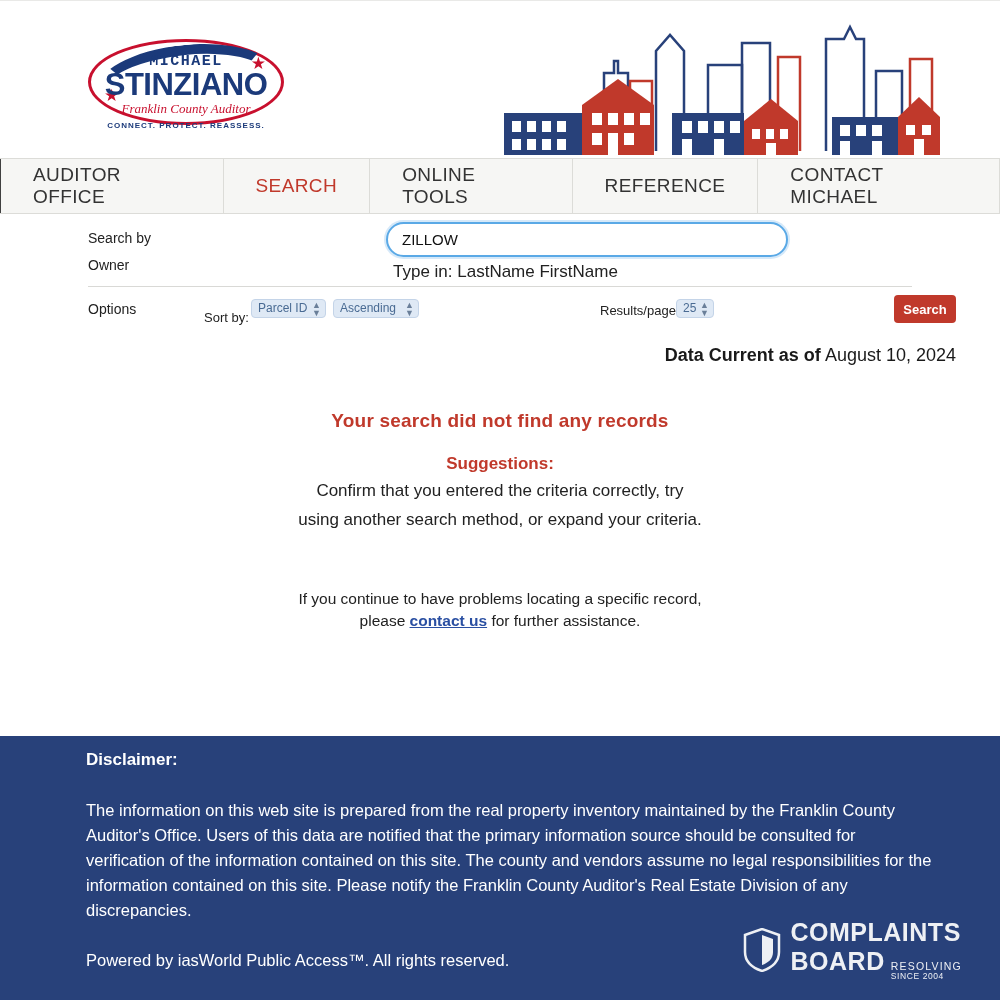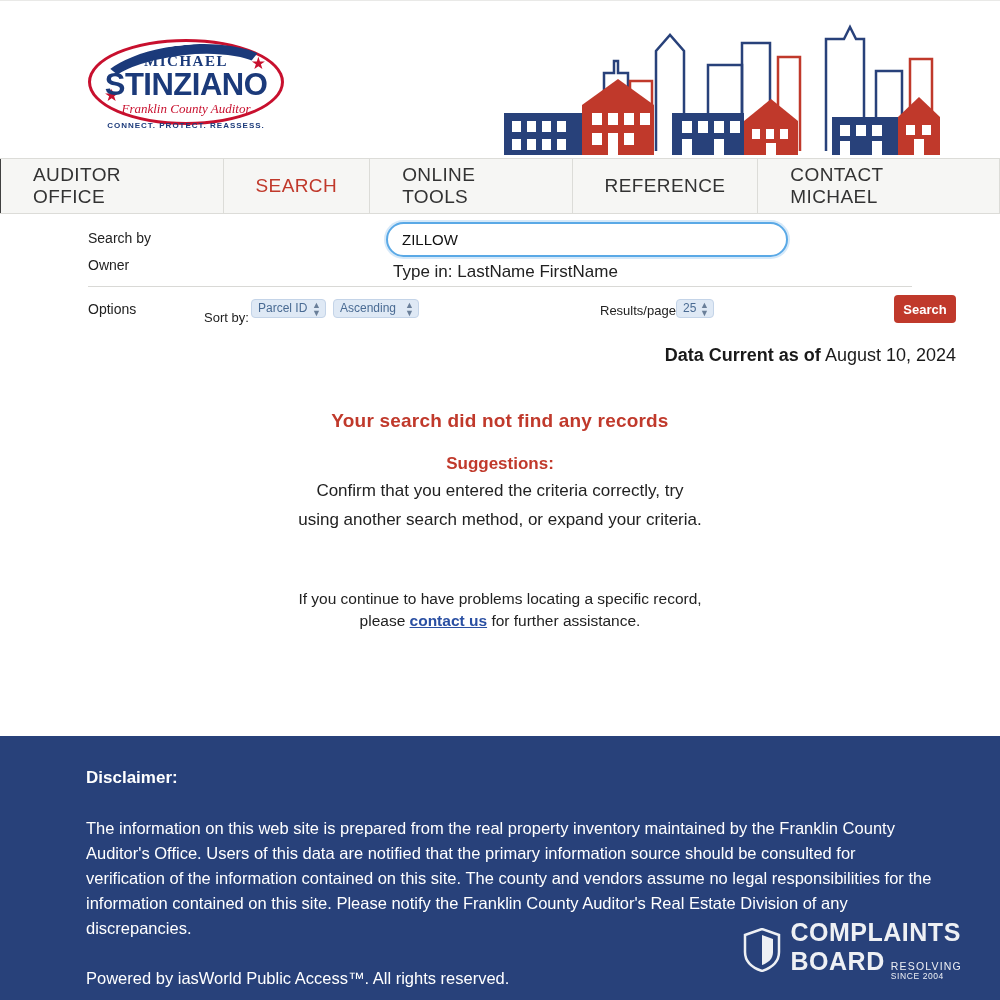--- a/index.html
+++ b/index.html
@@ -43,21 +43,21 @@
     border-top-color: #1b3a7a;
     transform: rotate(-6deg);
   }
   .logo-michael {
     position: absolute;
     top: 22px; left: 0; width: 196px;
     text-align: center;
     font-size: 15px; font-weight: bold;
     letter-spacing: 1.5px;
     color: #1b3a7a;
-    font-family: Liberation Serif, serif;
+    font-family: Liberation Mono, monospace;
   }
   .logo-stinziano {
     position: absolute;
     top: 36px; left: 0; width: 196px;
     text-align: center;
     font-size: 31px; font-weight: bold;
     letter-spacing: -0.5px;
     color: #1b3a7a;
     font-family: "Liberation Sans", sans-serif;
   }
@@ -262,21 +262,21 @@
   }
 
   
   .footer {
     position: absolute;
     left: 0; bottom: 0;
     width: 1000px;
     height: 264px;
     background: #28417a;
     color: #ffffff;
-    padding: 32px 66px 0 86px;
+    padding: 14px 66px 0 86px;
   }
   .footer h3 {
     margin: 0 0 28px 0;
     font-size: 17px;
     font-weight: bold;
   }
   .footer p {
     margin: 0;
     font-size: 16.5px;
     line-height: 1.52;

